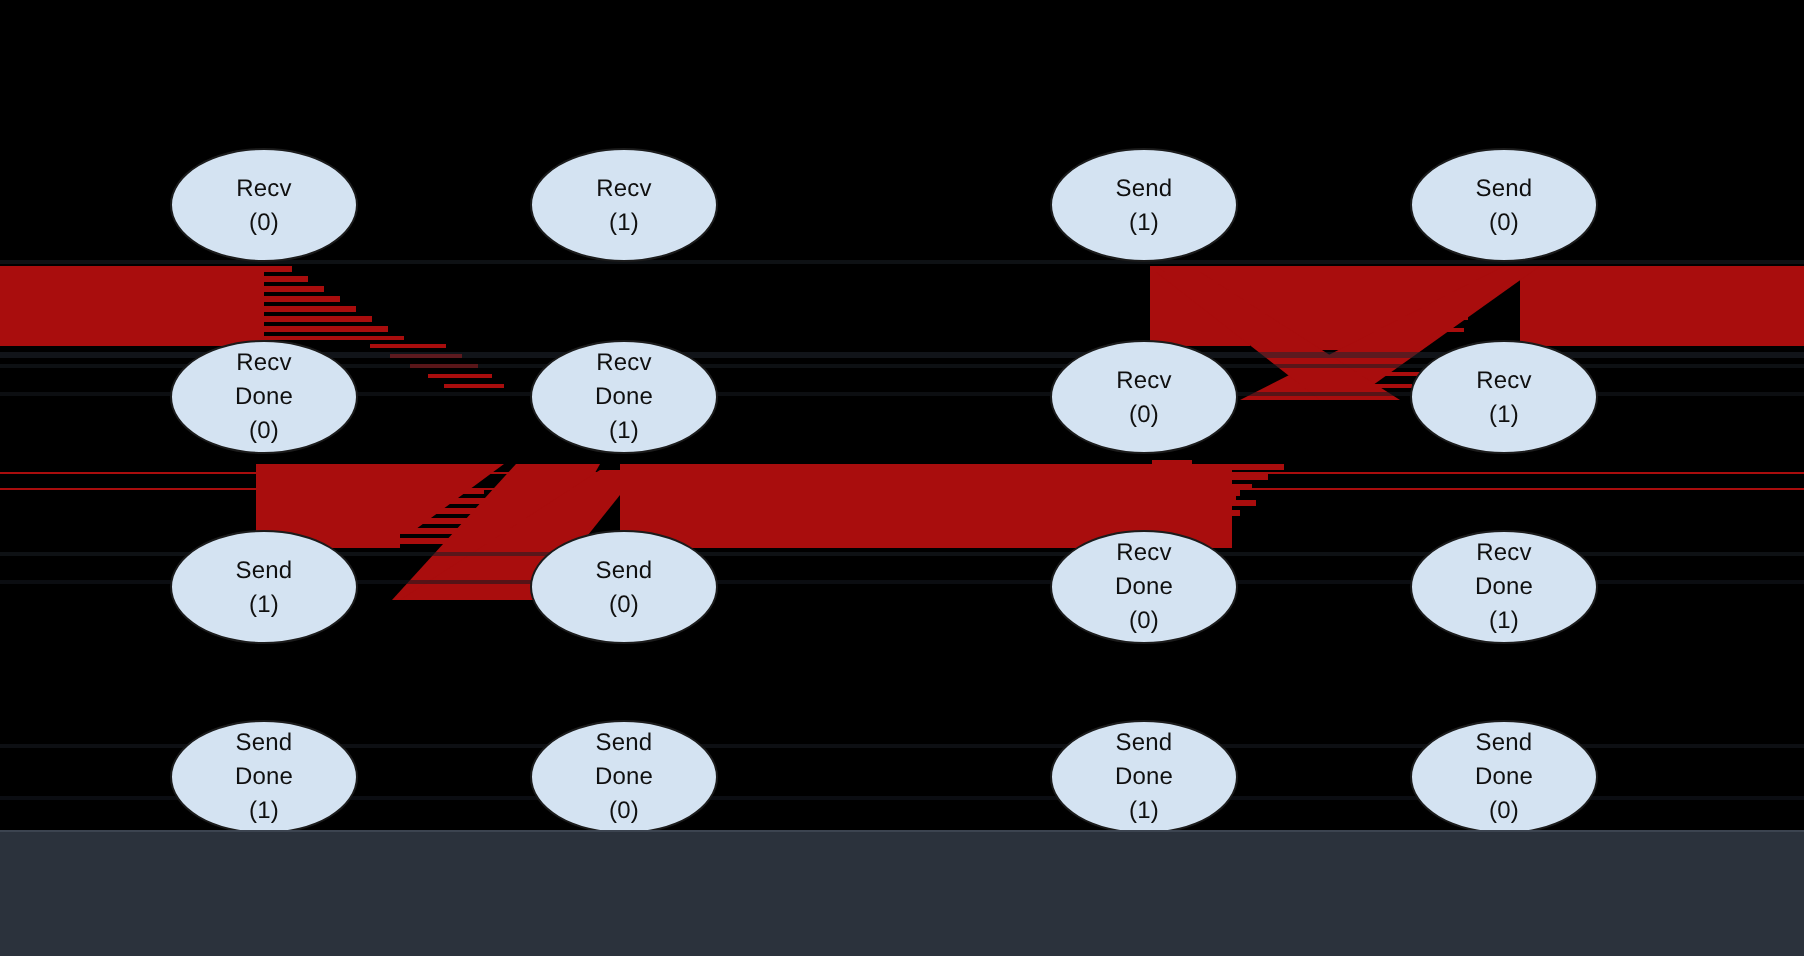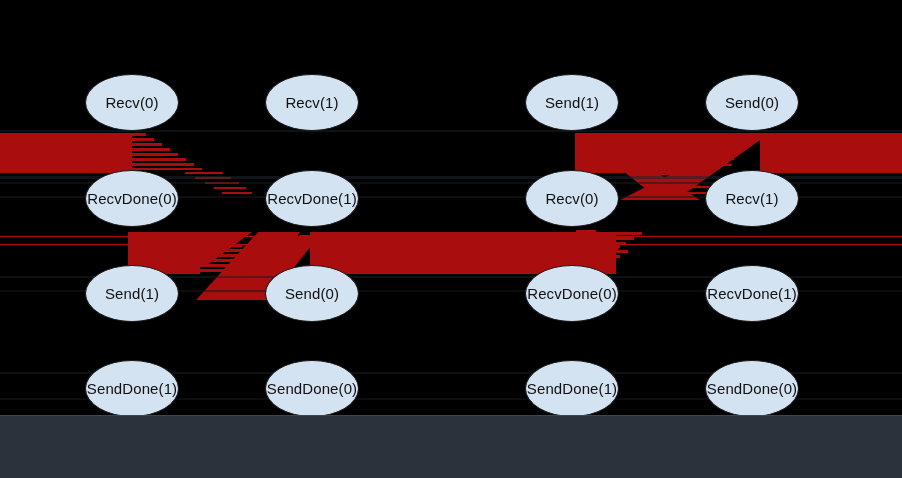--- a/index.html
+++ b/index.html
@@ -31,28 +31,28 @@
     top: 415px;
     width: 902px;
     height: 63px;
     background: #2b323c;
     border-top: 1px solid #3c4450;
     box-sizing: border-box;
   }
   .node {
     position: absolute;
     display: flex;
-    flex-direction: row;
+    flex-direction: column;
     align-items: center;
     justify-content: center;
     background: #d4e3f2;
     border: 1px solid #1b1b1b;
     border-radius: 50%;
     color: #101010;
-    font-size: 15px;
+    font-size: 12px;
     line-height: 17px;
     text-align: center;
     letter-spacing: 0.1px;
     white-space: nowrap;
     box-sizing: border-box;
   }
   .node .ln { display: block; }
 </style>
 </head>
 <body>

